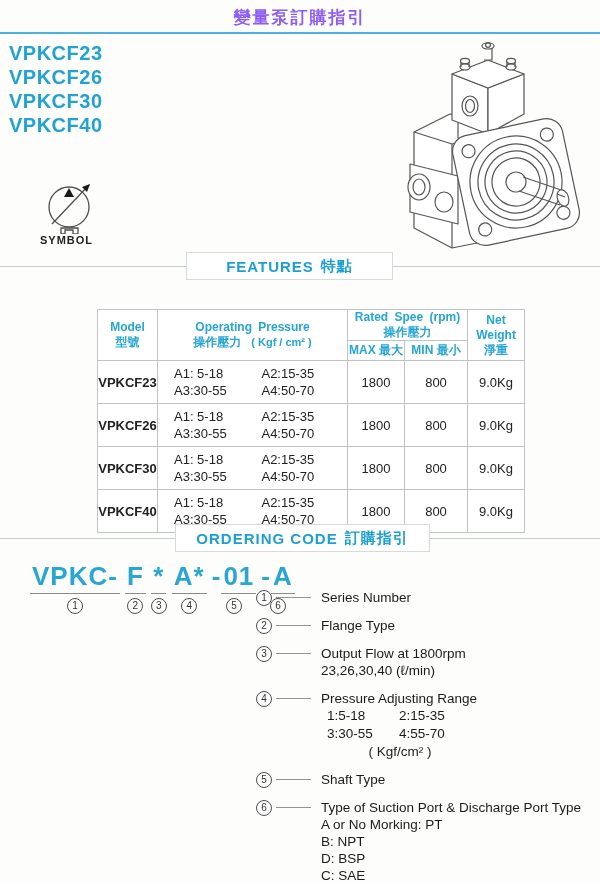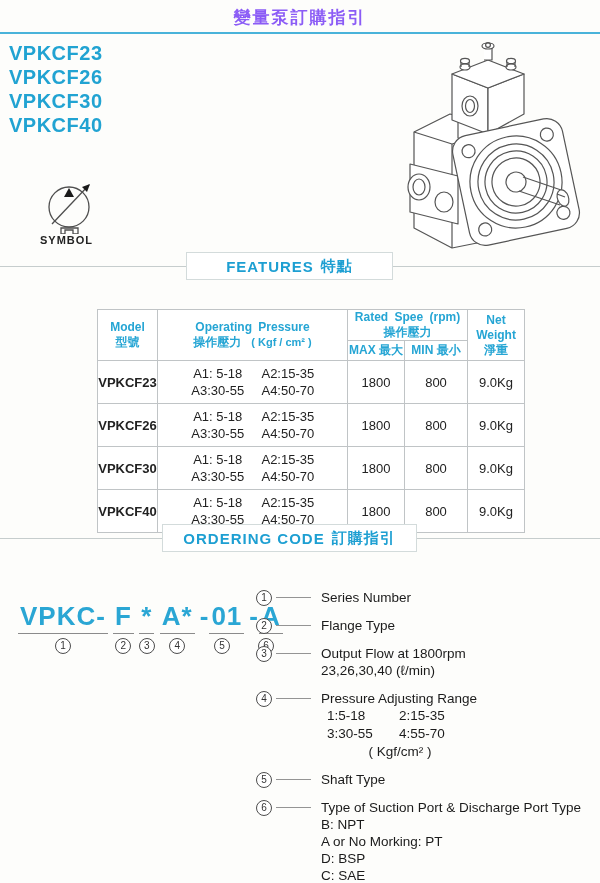--- a/index.html
+++ b/index.html
@@ -27,39 +27,39 @@
   .sec-head .sec-line{position:absolute;top:14px;left:0;width:100%;height:1px;background:#c6cdcd;}
   .sec-box{
     position:absolute;top:0;height:26px;background:#fff;border:1px solid #d3dbdb;
     display:flex;align-items:center;justify-content:center;
     font-size:15px;font-weight:bold;color:#1d9fd2;letter-spacing:1px;white-space:nowrap;
   }
   .sec-box .zh{margin-left:7px;}
   .feat-head{top:252px;}
   .feat-head .sec-box{left:186px;width:205px;}
   .ord-head{top:524px;}
-  .ord-head .sec-box{left:162px;width:253px;}
+  .ord-head .sec-box{left:175px;width:253px;}
   
   .feat-table{
     position:absolute;top:309px;left:88px;width:427px;
     border-collapse:collapse;table-layout:fixed;background:#fff;margin-left:9px;
   }
   .feat-table th,.feat-table td{border:1px solid #c0c4c6;padding:0;text-align:center;vertical-align:middle;}
   .feat-table th{font-weight:bold;color:#25a5d4;font-size:12px;line-height:15px;}
   .hdr-en{word-spacing:3px;}
   .hdr-sub th{height:19px;font-size:12px;}
   .hdr-main th{height:28px;}
   .feat-table td{height:42px;font-size:13px;color:#222;}
   .cell-model{color:#2bb0d8;font-weight:bold;font-size:13px;}
   .pcell div{display:flex;text-align:left;line-height:17px;}
   .pcell span{display:inline-block;width:88px;}
-  .pcell span:first-child{margin-left:16px;width:90px;text-align:center;}
+  .pcell span:first-child{margin-left:16px;width:90px;}
   .unit-sm{font-size:11px;}
   
-  .ord-code{position:absolute;top:562px;left:18px;display:flex;align-items:flex-start;margin-top:40px;}
+  .ord-code{position:absolute;top:562px;left:30px;display:flex;align-items:flex-start;}
   .seg{display:flex;flex-direction:column;align-items:center;margin-right:5px;}
   .seg-top{display:flex;align-items:baseline;font-size:26px;font-weight:bold;color:#2aa6d4;letter-spacing:1px;line-height:28px;}
   .seg-prefix{padding-bottom:3px;}
   .seg-text{border-bottom:1px solid #8b8b8b;padding:0 2px 3px 2px;}
   .circ{
     width:14px;height:14px;border:1px solid #4d4d4d;border-radius:50%;
     font-size:10px;line-height:14px;text-align:center;color:#333;background:#fff;
     margin-top:4px;flex:0 0 auto;
   }
   
@@ -371,21 +371,21 @@
       <div class="itxt">
           <div>Shaft Type</div>
         </div>
     </div>
 
     <div class="ord-item">
       <span class="circ">6</span>
       <span class="dash"></span>
       <div class="itxt">
         <div>Type of Suction Port &amp; Discharge Port Type</div>
+        <div>A or No Morking: PT</div>
         <div>B: NPT</div>
-        <div>A or No Morking: PT</div>
         <div>D: BSP</div>
         <div>C: SAE</div>
       </div>
     </div>
 
   </div>
 </div>
 
 </body></html>

